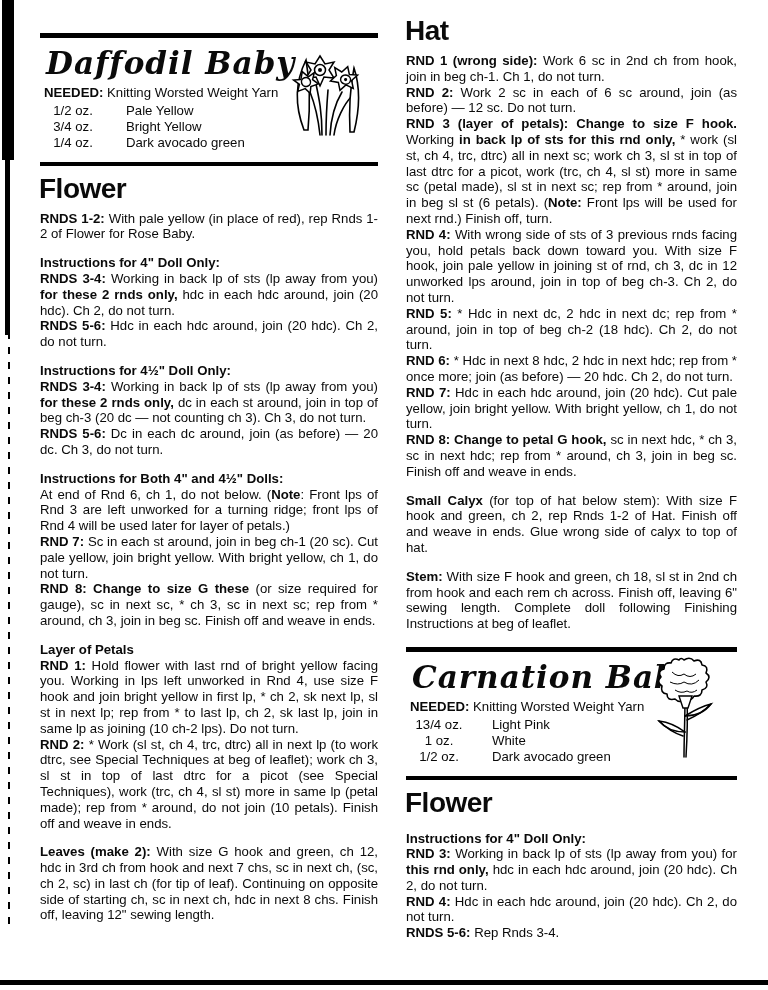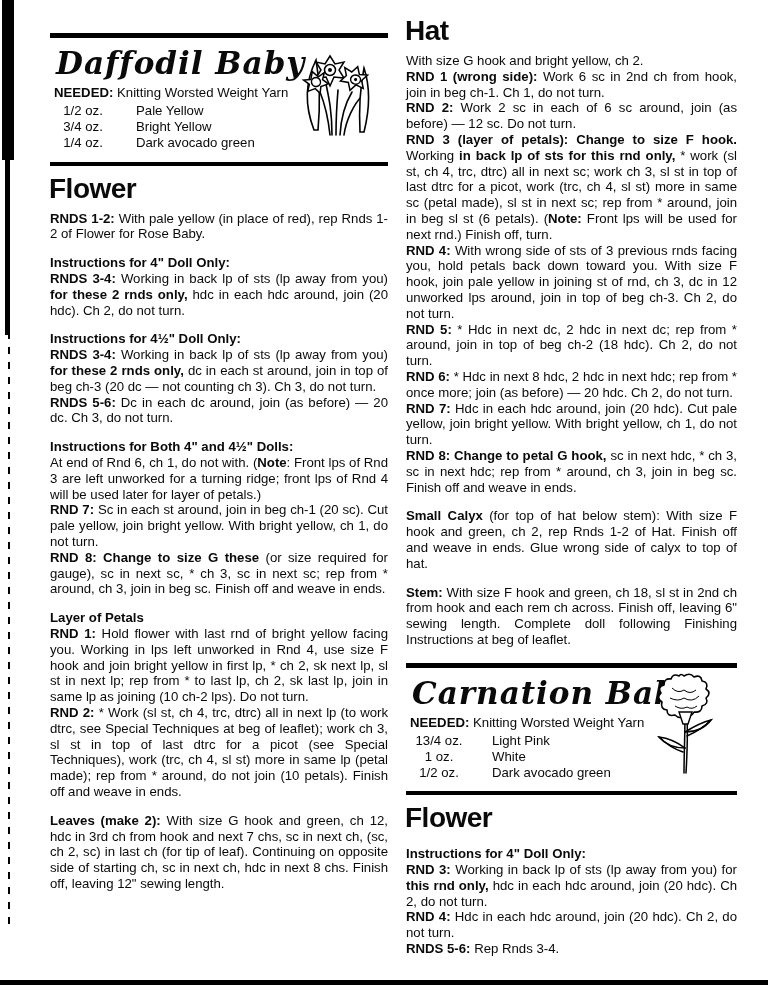--- a/index.html
+++ b/index.html
@@ -9,21 +9,21 @@
     font-family:"Liberation Sans",sans-serif;
     -webkit-font-smoothing:none;
   }
   
   .bind-bar1{position:absolute;left:2px;top:0;width:12px;height:160px;background:#000;}
   .bind-bar2{position:absolute;left:5px;top:155px;width:5px;height:180px;background:#000;}
   .bind-bar3{position:absolute;left:8px;top:332px;width:2px;height:600px;
     background:repeating-linear-gradient(to bottom,#000 0 7px,transparent 7px 15px);}
   .bottom-rule{position:absolute;left:0;top:980px;width:768px;height:5px;background:#000;}
   
-  .col-left{position:absolute;left:50px;top:33px;width:338px;}
+  .col-left{position:absolute;left:40px;top:33px;width:338px;}
   .col-right{position:absolute;left:406px;top:16px;width:331px;}
   
   .needed-box{border-top:5px solid #000;border-bottom:4px solid #000;position:relative;
     padding:4px 4px 10px 4px;}
   .script-title{font-family:"DejaVu Serif",serif;font-style:italic;font-weight:bold;
     font-size:31px;line-height:38px;margin:2px 0 2px 2px;letter-spacing:1px;}
   .needed-line{font-size:13.2px;line-height:17px;margin:2px 0 2px 0;}
   .mat-row{display:flex;font-size:13.2px;line-height:16.2px;}
   .mat-qty{width:58px;text-align:center;white-space:nowrap;}
   .mat-name{padding-left:24px;}
@@ -94,39 +94,39 @@
         </g>
       </g>
     </svg>
   </div>
 
   <h2 class="section">Flower</h2>
   <div>
       <p class="para"><span class="bold">RNDS 1-2: </span><span>With pale yellow (in place of red), rep Rnds 1-2 of Flower for Rose Baby.</span></p>
       <p class="para gap"><span class="bold">Instructions for 4" Doll Only:</span></p>
       <p class="para"><span class="bold">RNDS 3-4: </span><span>Working in back lp of sts (lp away from you) </span><span class="bold">for these 2 rnds only,</span><span> hdc in each hdc around, join (20 hdc). Ch 2, do not turn.</span></p>
+      <p class="para"><span class="bold">RNDS 5-6: </span><span>Hdc in each hdc around, join (20 hdc). Ch 2, do not turn.</span></p>
       <p class="para gap"><span class="bold">Instructions for 4½" Doll Only:</span></p>
       <p class="para"><span class="bold">RNDS 3-4: </span><span>Working in back lp of sts (lp away from you) </span><span class="bold">for these 2 rnds only,</span><span> dc in each st around, join in top of beg ch-3 (20 dc — not counting ch 3). Ch 3, do not turn.</span></p>
       <p class="para"><span class="bold">RNDS 5-6: </span><span>Dc in each dc around, join (as before) — 20 dc. Ch 3, do not turn.</span></p>
       <p class="para gap"><span class="bold">Instructions for Both 4" and 4½" Dolls:</span></p>
-      <p class="para"><span>At end of Rnd 6, ch 1, do not with. (</span><span class="bold">Note</span><span>: Front lps of Rnd 3 are left unworked for a turning ridge; front lps of Rnd 4 will be used later for layer of petals.)</span></p>
+      <p class="para"><span>At end of Rnd 6, ch 1, do not below. (</span><span class="bold">Note</span><span>: Front lps of Rnd 3 are left unworked for a turning ridge; front lps of Rnd 4 will be used later for layer of petals.)</span></p>
       <p class="para"><span class="bold">RND 7: </span><span>Sc in each st around, join in beg ch-1 (20 sc). Cut pale yellow, join bright yellow. With bright yellow, ch 1, do not turn.</span></p>
       <p class="para"><span class="bold">RND 8: Change to size G these </span><span>(or size required for gauge), sc in next sc, * ch 3, sc in next sc; rep from * around, ch 3, join in beg sc. Finish off and weave in ends.</span></p>
       <p class="para gap"><span class="bold">Layer of Petals</span></p>
       <p class="para"><span class="bold">RND 1: </span><span>Hold flower with last rnd of bright yellow facing you. Working in lps left unworked in Rnd 4, use size F hook and join bright yellow in first lp, * ch 2, sk next lp, sl st in next lp; rep from * to last lp, ch 2, sk last lp, join in same lp as joining (10 ch-2 lps). Do not turn.</span></p>
       <p class="para"><span class="bold">RND 2: </span><span>* Work (sl st, ch 4, trc, dtrc) all in next lp (to work dtrc, see Special Techniques at beg of leaflet); work ch 3, sl st in top of last dtrc for a picot (see Special Techniques), work (trc, ch 4, sl st) more in same lp (petal made); rep from * around, do not join (10 petals). Finish off and weave in ends.</span></p>
       <p class="para gap"><span class="bold">Leaves (make 2): </span><span>With size G hook and green, ch 12, hdc in 3rd ch from hook and next 7 chs, sc in next ch, (sc, ch 2, sc) in last ch (for tip of leaf). Continuing on opposite side of starting ch, sc in next ch, hdc in next 8 chs. Finish off, leaving 12" sewing length.</span></p>
     </div>
 </div>
 
 <div class="col-right">
 
   <h2 class="section" style="margin-top:0;">Hat</h2>
   <div>
-      <p class="para"><span>With size G hook and bright yellow, ch 2.</span></p>
       <p class="para"><span class="bold">RND 1 (wrong side): </span><span>Work 6 sc in 2nd ch from hook, join in beg ch-1. Ch 1, do not turn.</span></p>
       <p class="para"><span class="bold">RND 2: </span><span>Work 2 sc in each of 6 sc around, join (as before) — 12 sc. Do not turn.</span></p>
       <p class="para"><span class="bold">RND 3 (layer of petals): Change to size F hook. </span><span>Working </span><span class="bold">in back lp of sts for this rnd only,</span><span> * work (sl st, ch 4, trc, dtrc) all in next sc; work ch 3, sl st in top of last dtrc for a picot, work (trc, ch 4, sl st) more in same sc (petal made), sl st in next sc; rep from * around, join in beg sl st (6 petals). (</span><span class="bold">Note:</span><span> Front lps will be used for next rnd.) Finish off, turn.</span></p>
       <p class="para"><span class="bold">RND 4: </span><span>With wrong side of sts of 3 previous rnds facing you, hold petals back down toward you. With size F hook, join pale yellow in joining st of rnd, ch 3, dc in 12 unworked lps around, join in top of beg ch-3. Ch 2, do not turn.</span></p>
       <p class="para"><span class="bold">RND 5: </span><span>* Hdc in next dc, 2 hdc in next dc; rep from * around, join in top of beg ch-2 (18 hdc). Ch 2, do not turn.</span></p>
       <p class="para"><span class="bold">RND 6: </span><span>* Hdc in next 8 hdc, 2 hdc in next hdc; rep from * once more; join (as before) — 20 hdc. Ch 2, do not turn.</span></p>
       <p class="para"><span class="bold">RND 7: </span><span>Hdc in each hdc around, join (20 hdc). Cut pale yellow, join bright yellow. With bright yellow, ch 1, do not turn.</span></p>
       <p class="para"><span class="bold">RND 8: Change to petal G hook, </span><span>sc in next hdc, * ch 3, sc in next hdc; rep from * around, ch 3, join in beg sc. Finish off and weave in ends.</span></p>
       <p class="para gap"><span class="bold">Small Calyx </span><span>(for top of hat below stem): With size F hook and green, ch 2, rep Rnds 1-2 of Hat. Finish off and weave in ends. Glue wrong side of calyx to top of hat.</span></p>
       <p class="para gap"><span class="bold">Stem: </span><span>With size F hook and green, ch 18, sl st in 2nd ch from hook and each rem ch across. Finish off, leaving 6" sewing length. Complete doll following Finishing Instructions at beg of leaflet.</span></p>

